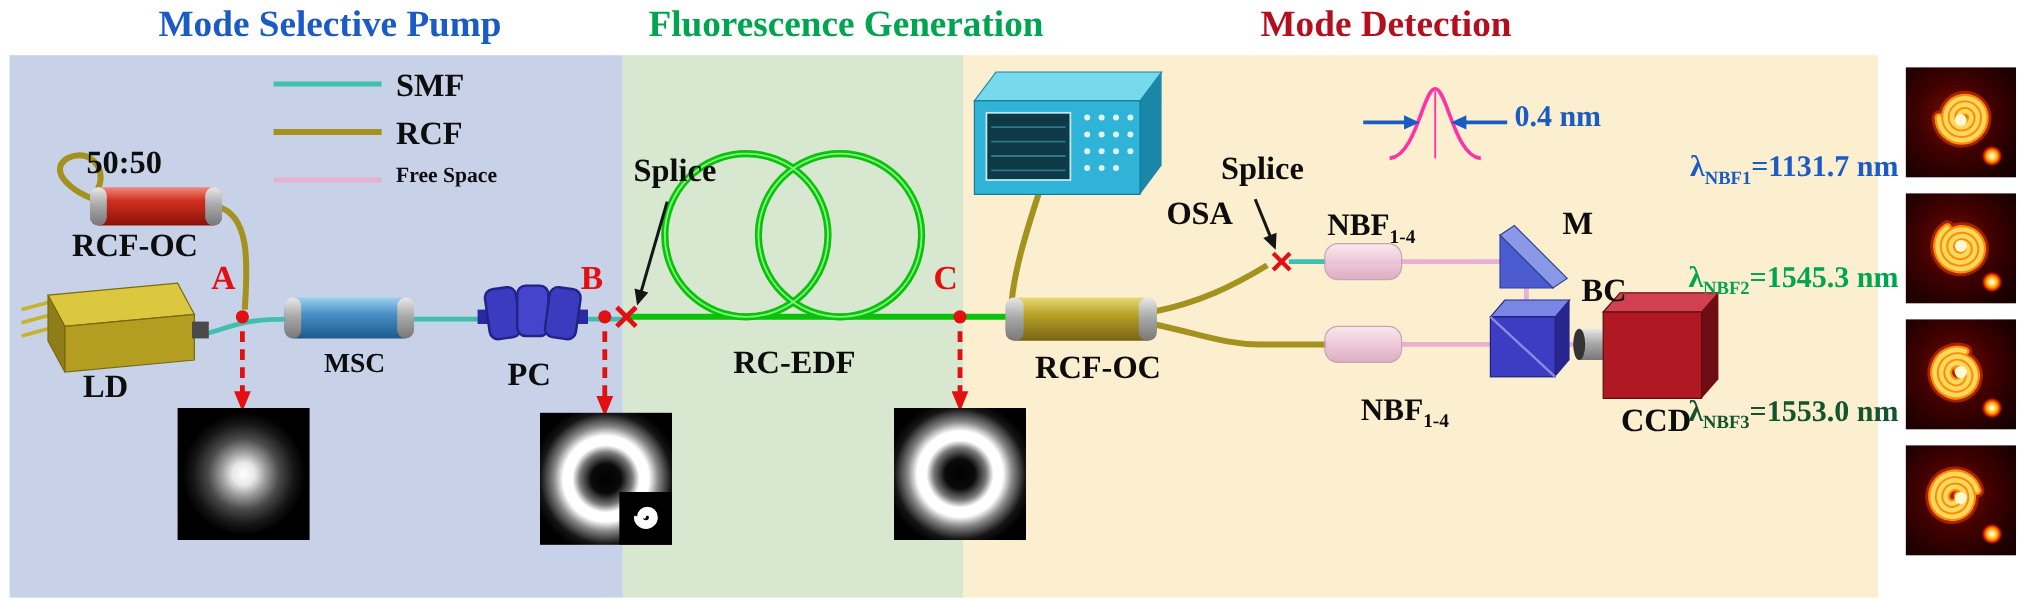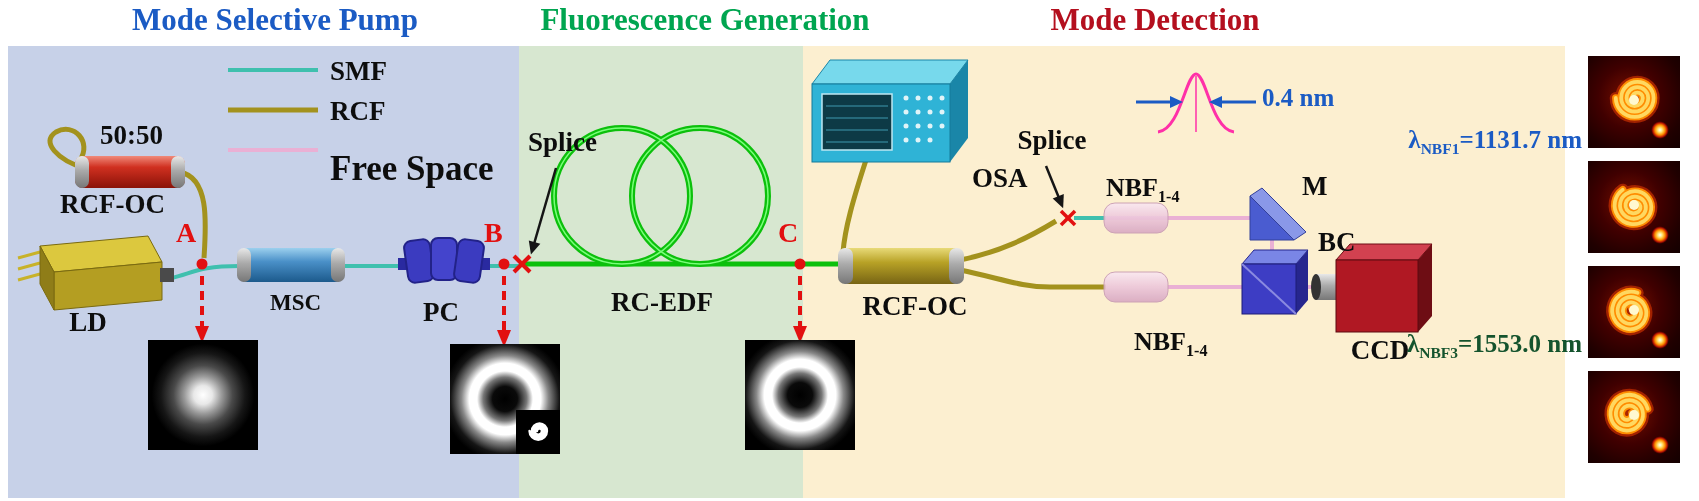--- a/index.html
+++ b/index.html
@@ -301,23 +301,23 @@
       <circle cx="72" cy="74" r="9" fill="url(#gDot)"></circle>
     </svg>
   </div>
 
   <div class="lbl hdr ctr green" style="left:495px;top:3px;width:420px">Fluorescence Generation</div>
   <div class="lbl hdr ctr blue" style="left:85px;top:3px;width:380px">Mode Selective Pump</div>
   <div class="lbl hdr ctr darkred" style="left:985px;top:3px;width:340px">Mode Detection</div>
 
   <div class="lbl" style="left:330px;top:57px;font-size:27px">SMF</div>
   <div class="lbl" style="left:330px;top:97px;font-size:27px">RCF</div>
-  <div class="lbl" style="left:330px;top:150px;font-size:35px">Free Space</div>
-
-  <div class="lbl" style="left:100px;top:121px;font-size:27px">50:50</div>
+  <div class="lbl" style="left:330px;top:137px;font-size:18px">Free Space</div>
+
+  <div class="lbl" style="left:72px;top:121px;font-size:27px">50:50</div>
   <div class="lbl ctr" style="left:40px;top:190px;width:145px;font-size:27px">RCF-OC</div>
   <div class="lbl ctr" style="left:58px;top:308px;width:60px;font-size:27px">LD</div>
   <div class="lbl red" style="left:176px;top:218px;font-size:28px">A</div>
   <div class="lbl ctr" style="left:248px;top:290px;width:95px;font-size:23px">MSC</div>
   <div class="lbl ctr" style="left:406px;top:298px;width:70px;font-size:27px">PC</div>
 
   <div class="lbl ctr" style="left:510px;top:128px;width:105px;font-size:27px">Splice</div>
   <div class="lbl red" style="left:484px;top:218px;font-size:28px">B</div>
   <div class="lbl ctr" style="left:582px;top:288px;width:160px;font-size:27px">RC-EDF</div>
   <div class="lbl red" style="left:778px;top:218px;font-size:28px">C</div>
@@ -332,17 +332,20 @@
   <div class="lbl" style="left:1318px;top:228px;font-size:27px">BC</div>
   <div class="lbl" style="left:1134px;top:328px;font-size:26px">
     <span>NBF</span><sub class="sb">1-4</sub>
   </div>
   <div class="lbl ctr" style="left:1338px;top:336px;width:84px;font-size:27px">CCD</div>
   <div class="lbl blue" style="left:1262px;top:84px;font-size:25px">0.4 nm</div>
 
   <div class="lbl wl wl1" style="top:126px">
     <span>λ</span><sub class="sb">NBF1</sub><span>=1131.7 nm</span>
   </div>
+  <div class="lbl wl wl2" style="top:218px">
+    <span>λ</span><sub class="sb">NBF2</sub><span>=1545.3 nm</span>
+  </div>
   <div class="lbl wl wl3" style="top:330px">
     <span>λ</span><sub class="sb">NBF3</sub><span>=1553.0 nm</span>
   </div>
 
 </div>
 
 </body></html>

